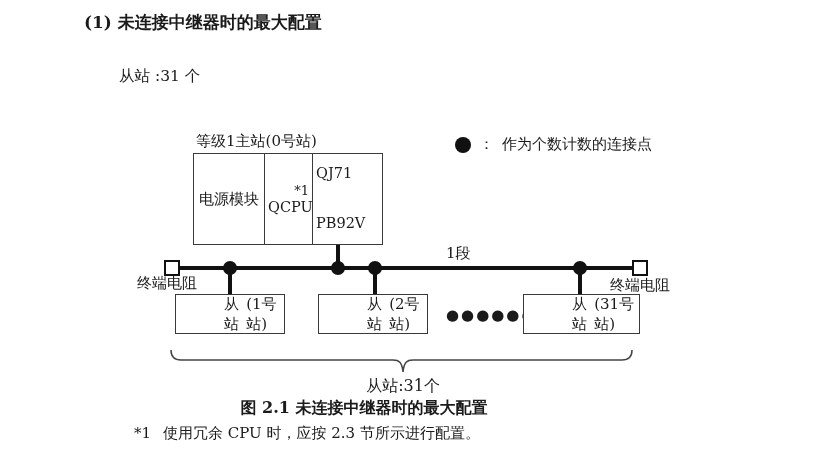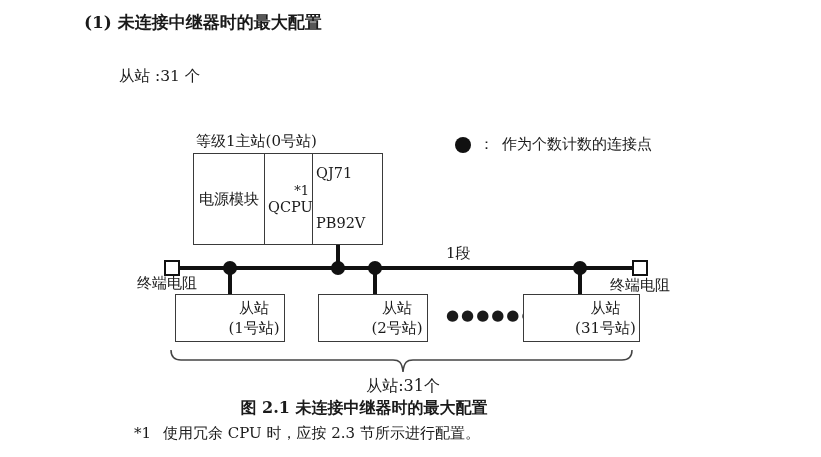--- a/index.html
+++ b/index.html
@@ -41,22 +41,22 @@
   .d-s2{left:373px;top:269px;height:26px;}
   .d-s31{left:578px;top:269px;height:26px;}
   .term-sq{width:12px;height:12px;background:#fff;border:2px solid #111;}
   .tl{left:164px;top:260px;} .tr{left:632px;top:260px;}
   .term-label{font-size:15px;}
   .tll{left:137px;top:274px;} .trl{left:610px;top:276px;}
   .seg-label{left:446px;top:244px;font-size:15px;}
 
   .slave{
     border:1.5px solid #3a3a3a;background:#fff;box-sizing:border-box;
-    display:flex;flex-direction:column;justify-content:center;align-items:center;
-    font-size:15px;line-height:1.35;top:294px;height:48px;padding-left:48px;
+    display:flex;flex-direction:row;justify-content:center;align-items:center;
+    font-size:15px;line-height:1.35;top:294px;height:40px;padding-left:48px;
   }
   .s1{left:175px;width:110px;} .s2{left:318px;width:110px;} .s31{left:523px;width:117px;}
 
   .ellipsis{left:446px;top:306px;font-size:15px;letter-spacing:2px;font-family:"DejaVu Sans","Liberation Sans",sans-serif;}
 
   .brace{left:165px;top:348px;}
   .brace-label{left:340px;top:376px;width:126px;text-align:center;font-size:16px;}
 
   .caption{left:64px;top:398px;width:600px;text-align:center;font-size:16px;font-weight:bold;}
   .footnote{left:134px;top:424px;font-size:15px;display:flex;}

